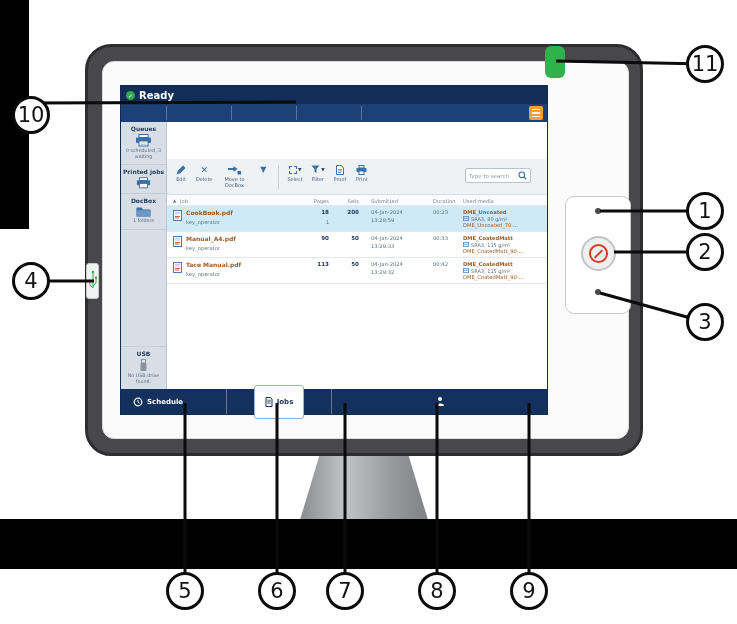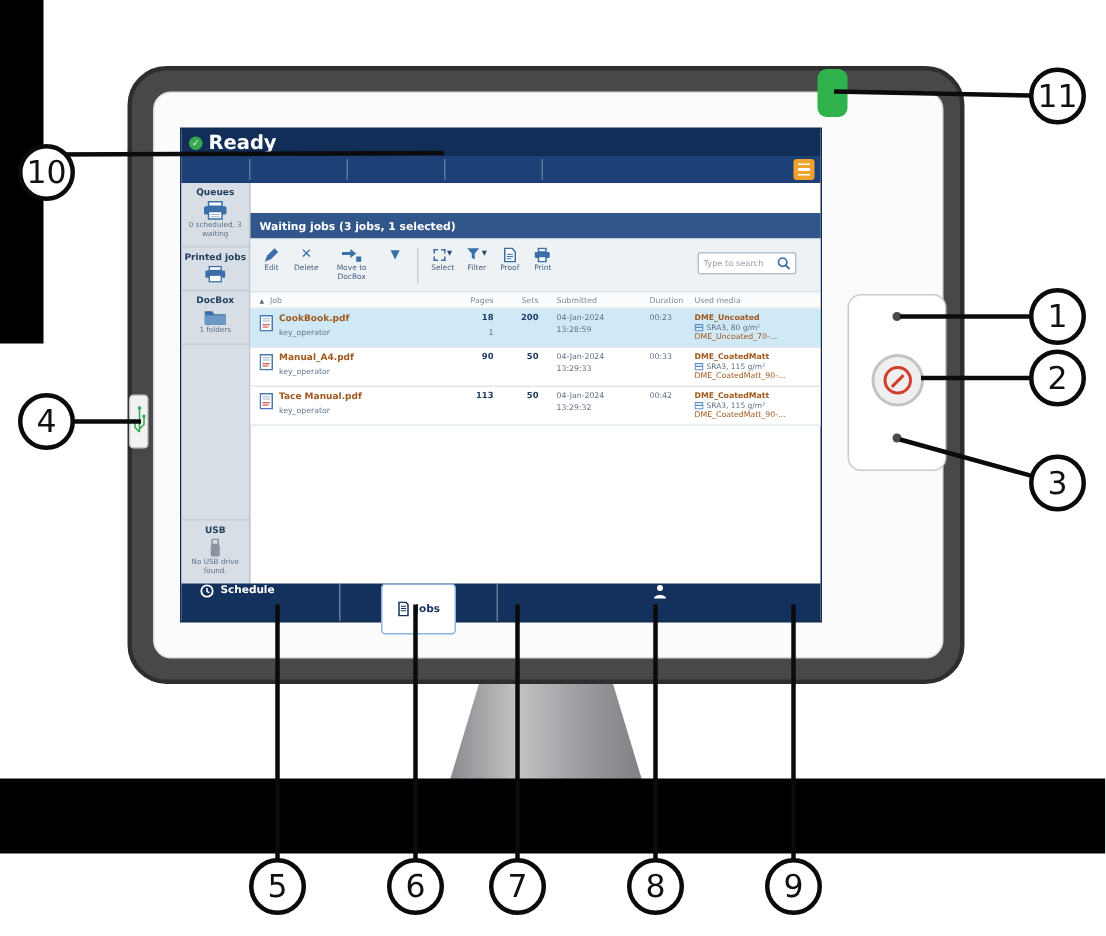--- a/index.html
+++ b/index.html
@@ -32,21 +32,21 @@
   .stop-glyph{width:19px;height:19px;border:2px solid #d23c2a;border-radius:50%;position:relative}
   .stop-glyph::after{content:"";position:absolute;left:2px;top:6.5px;width:11px;height:2px;background:#d23c2a;transform:rotate(-45deg)}
 
   
   .screen{position:absolute;left:120px;top:85px;width:428px;height:330px;background:#fff;
           border:1px solid #102c52;z-index:10}
   .scr-status{position:absolute;left:0;top:0;right:0;height:18px;background:#122e58;
               display:flex;align-items:center;gap:4px;padding:0 5px}
   .ready-ic{width:9px;height:9px;border-radius:50%;background:#35a94e;color:#fff;font-size:6px;
             line-height:9px;text-align:center;font-weight:bold}
-  .ready-lb{color:#fff;font-size:13px;font-weight:bold}
+  .ready-lb{color:#fff;font-size:10px;font-weight:bold}
   .scr-chrome{position:absolute;left:0;top:18px;right:0;height:18px;background:#1d4076}
   .chrome-sep{position:absolute;top:2px;bottom:2px;width:1px;background:rgba(255,255,255,.28)}
   .menu-btn{position:absolute;right:4px;top:2px;width:14px;height:14px;background:#f0a22d;
             border-radius:2px;display:flex;flex-direction:column;justify-content:center;align-items:center;gap:2px;cursor:pointer}
   .menu-btn i{display:block;width:8px;height:1.5px;background:#fff}
 
   
   .sb{position:absolute;left:0;top:36px;width:46px;height:269px;background:#d8dee5;
       border-right:1px solid #bcc5ce;display:flex;flex-direction:column;text-align:center}
   .sb-sec{padding:3px 1px 4px;border-bottom:1px solid #c6cdd5;cursor:pointer}
@@ -97,21 +97,21 @@
   .r-sub{position:absolute;left:204px;top:3px;font-size:5.2px;color:#5d7184;line-height:1.45}
   .r-sub span{display:block}
   .r-dur{position:absolute;left:266px;top:3px;font-size:5.2px;color:#5d7184}
   .r-media{position:absolute;left:296px;top:2.5px;width:86px;line-height:1.35}
   .r-media .m1{font-size:5.2px;font-weight:bold;color:#a05a1f;white-space:nowrap;overflow:hidden}
   .r-media .m2{display:flex;align-items:center;gap:2px;font-size:5px;color:#5d7184;white-space:nowrap}
   .r-media .m3{font-size:5.2px;color:#a05a1f;white-space:nowrap;overflow:hidden}
 
   
   .nav{position:absolute;left:0;bottom:0;right:0;height:25px;background:#14315e;display:flex;align-items:center;z-index:3}
-  .nav-cell{height:100%;display:flex;align-items:flex-start;gap:4px;color:#fff;font-size:7px;font-weight:bold;cursor:pointer}
+  .nav-cell{height:100%;display:flex;align-items:center;gap:4px;color:#fff;font-size:7px;font-weight:bold;cursor:pointer}
   .nc-sched{width:105px;padding-left:12px}
   .nc-jobs{width:105px;justify-content:center;border-left:1px solid rgba(255,255,255,.35)}
   .nc-trays{width:85px;padding-left:14px;border-left:1px solid rgba(255,255,255,.35)}
   .nc-sys{width:85px;padding-left:12px;border-left:1px solid rgba(255,255,255,.35)}
   .nc-user{flex:1;justify-content:center;border-left:1px solid rgba(255,255,255,.35)}
   .pill{display:flex;align-items:center;gap:4px;background:#fff;color:#14315e;border:1px solid #8fb4dd;
         border-radius:3px;height:19px;padding:16px 10px;font-size:7px;font-weight:bold}
 
   
   .lines{position:absolute;left:0;top:0;z-index:40;pointer-events:none}
@@ -208,23 +208,20 @@
         <span class="sb-ic">
           <svg width="9" height="13" viewBox="0 0 9 13">
               <rect x="2.5" y="0.5" width="4" height="3.5" fill="none" stroke="#8a949e"></rect>
               <rect x="1.5" y="4" width="6" height="8" rx="1" fill="#8a949e"></rect>
             </svg>
         </span>
         <span class="sb-sub">No USB drive found.</span>
       </div>
     </div>
 
-    <div class="hdr2">
-      <span>Waiting jobs (3 jobs, 1 selected)</span>
-    </div>
 
     <div class="tbar">
       <div class="tool">
         <span class="ic">
           <svg width="10" height="10" viewBox="0 0 10 10">
               <path d="M0.5 9.5l1.6-4.1L7 0.5l2.5 2.5-4.9 4.9z" fill="#3a6fa8"></path>
             </svg>
         </span>
         <span class="lb">Edit</span>
       </div>

